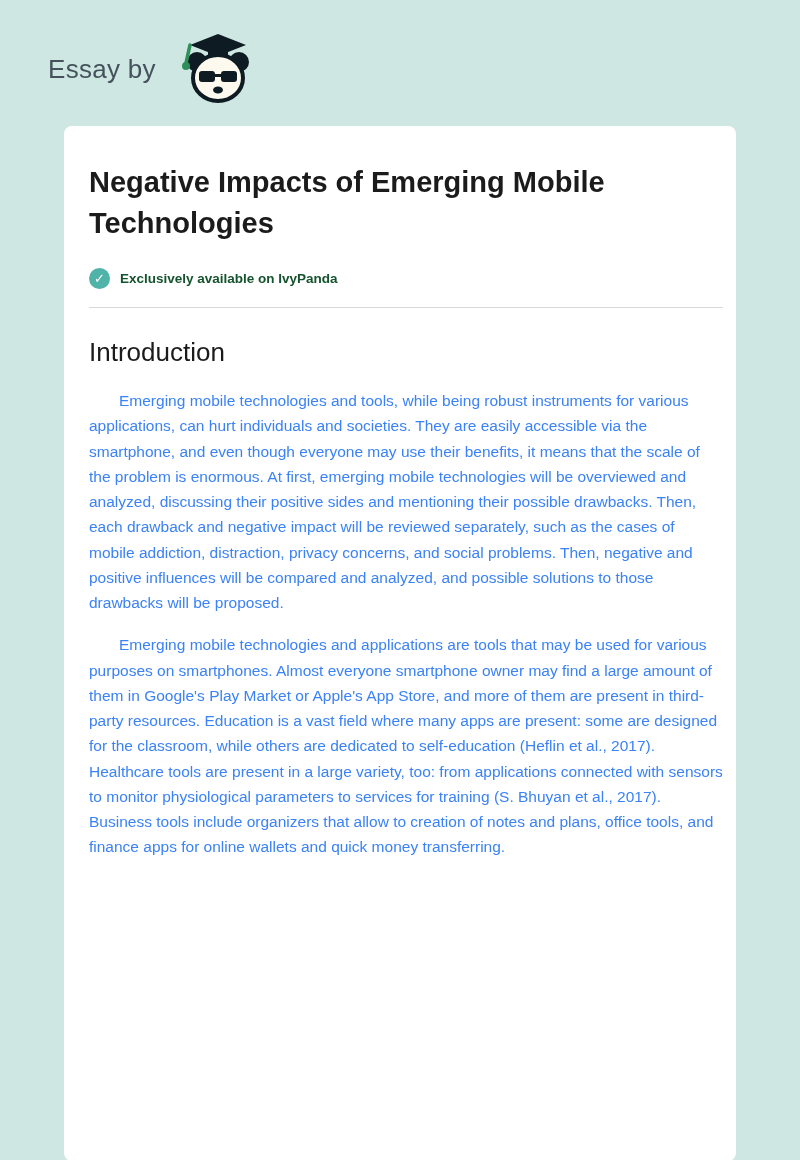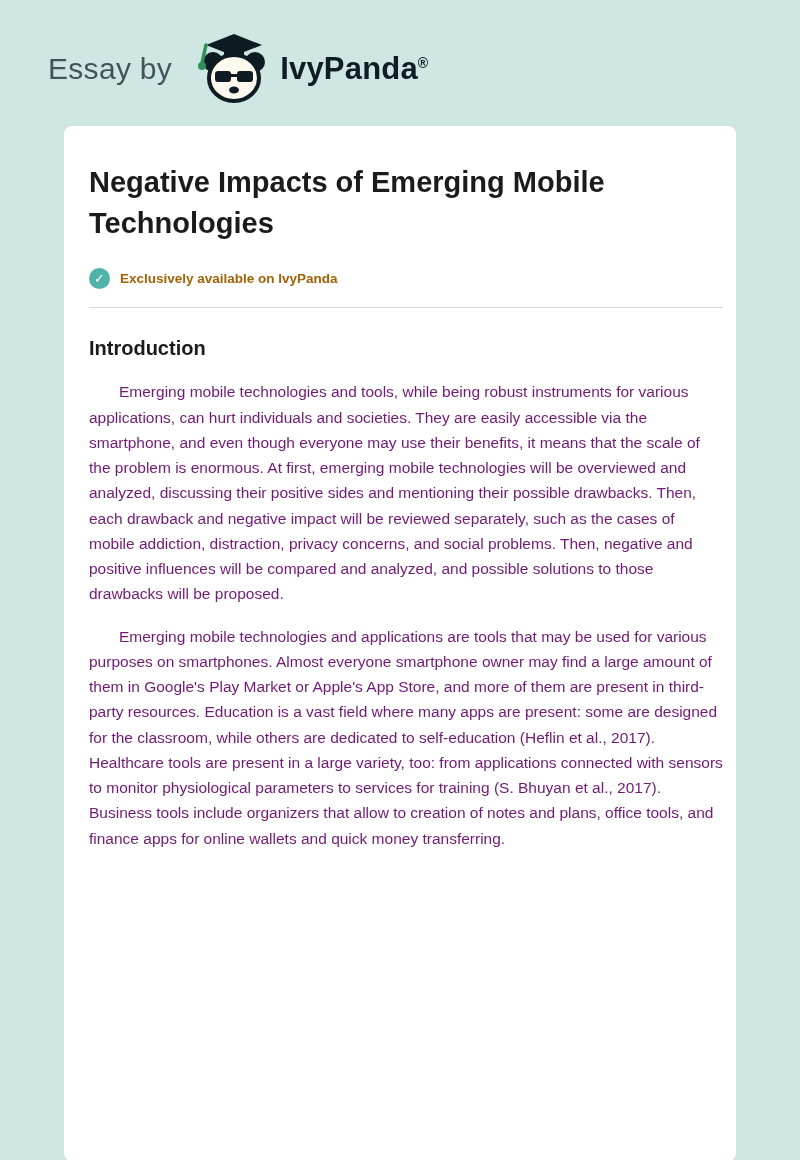--- a/index.html
+++ b/index.html
@@ -9,21 +9,21 @@
     font-family: "Liberation Sans", "DejaVu Sans", sans-serif;
     overflow: hidden;
   }
   .site-header {
     display: flex;
     align-items: center;
     padding: 32px 48px 20px 48px;
     height: 126px;
   }
   .essay-by {
-    font-size: 30px;
+    font-size: 26px;
     color: #45525c;
     letter-spacing: 0.3px;
   }
   .logo {
     margin: 0 10px 0 22px;
     display: inline-flex;
     align-items: center;
   }
   .logo svg { width: 76px; height: 74px; display: block; }
   .brand {
@@ -66,38 +66,38 @@
   }
   .check-glyph {
     color: #ffffff;
     font-size: 13px;
     font-weight: 700;
     line-height: 1;
   }
   .badge-text {
     font-size: 13.5px;
     font-weight: 700;
-    color: #a16207;
+    color: #14532d;
   }
   .divider {
     border: none;
     border-top: 1px solid #d8d8d8;
     margin: 4px 0 16px 0;
   }
   .section-heading {
-    font-size: 20px;
-    font-weight: 700;
+    font-size: 26px;
+    font-weight: 400;
     color: #1b1b1b;
     line-height: 1.45;
     margin: 26px 0 16px 0;
   }
   .body-paragraph {
     font-size: 15.5px;
     line-height: 1.63;
-    color: #701a75;
+    color: #3b82f6;
     text-indent: 30px;
     margin: 0 0 17px 0;
   }
 </style>
 </head>
 <body>
 
 <div class="page">
 
   <header class="site-header">
@@ -116,21 +116,20 @@
 
         <ellipse cx="40" cy="58" rx="5" ry="3.5" fill="#0e1b22"></ellipse>
 
         <polygon points="40,2 68,13 40,24 12,13" fill="#0e1b22"></polygon>
         <rect x="30" y="16" width="20" height="8" fill="#0e1b22"></rect>
 
         <path d="M12,13 L8,31" stroke="#2f8f5b" stroke-width="3.5" fill="none" stroke-linecap="round"></path>
         <circle cx="8" cy="34" r="4" fill="#2f8f5b"></circle>
       </svg>
     </span>
-    <span class="brand"><span>IvyPanda</span><sup>®</sup></span>
   </header>
 
   <main class="card">
 
     <h1 class="title">Negative Impacts of Emerging Mobile Technologies</h1>
 
     <div class="badge-row">
       <span class="check-circle">
         <span class="check-glyph">✓</span>
       </span>

